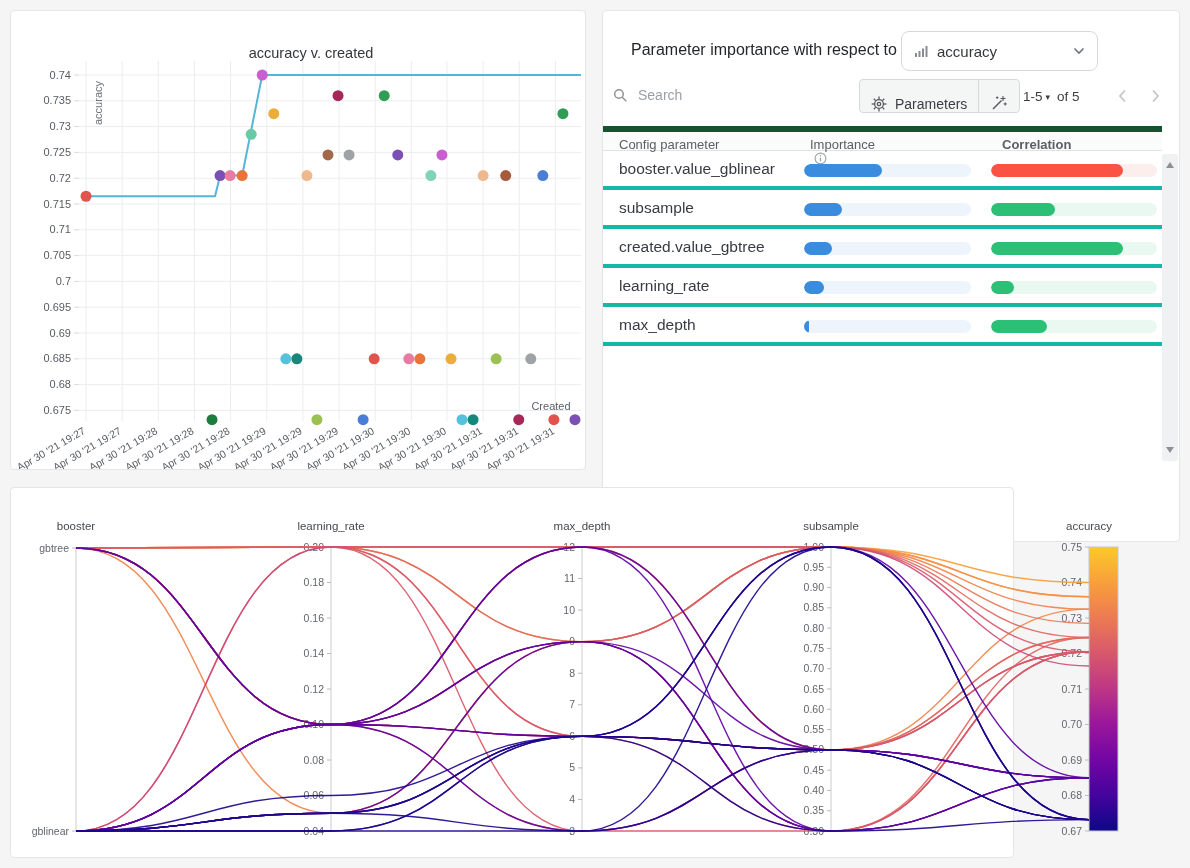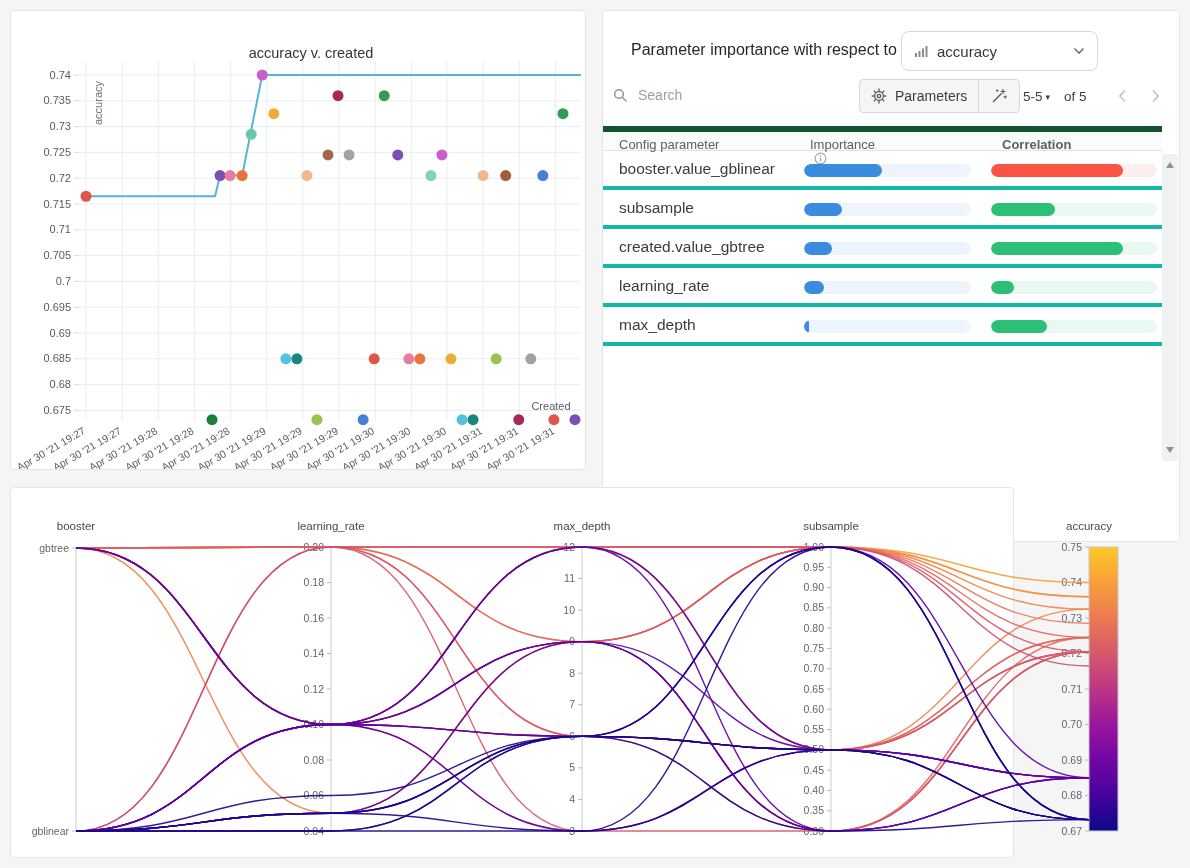--- a/index.html
+++ b/index.html
@@ -13,26 +13,26 @@
   .imp-title-row{position:absolute;left:0;top:20px;width:100%;height:40px;}
   .imp-title{position:absolute;left:28px;top:10px;font-size:16px;color:#24282c;}
   .metric-dropdown{position:absolute;left:298px;top:0px;width:197px;height:40px;border:1px solid #d5d9dc;
     border-radius:8px;display:flex;align-items:center;box-sizing:border-box;padding:0 12px;cursor:pointer;background:#fff;}
   .metric-dropdown .mlabel{font-size:15px;color:#33373c;margin-left:9px;flex:1;}
   .search-row{position:absolute;left:0;top:68px;width:100%;height:34px;}
   .search-box{position:absolute;left:10px;top:7px;display:flex;align-items:center;}
   .search-input{border:none;outline:none;font-size:14px;color:#ef4444;margin-left:8px;width:130px;background:transparent;font-family:"Liberation Sans",sans-serif;}
   .search-input::placeholder{color:#9aa0a6;}
   .seg-group{position:absolute;left:256px;top:0;height:34px;display:flex;border:1px solid #d6d9dc;border-radius:4px;background:#f4f5f5;box-sizing:border-box;}
-  .seg-btn{display:flex;align-items:center;padding:0 11px;cursor:pointer;}
+  .seg-btn{display:flex;align-items:flex-end;padding:0 11px;cursor:pointer;}
   .seg-btn + .seg-btn{border-left:1px solid #d6d9dc;}
   .seg-btn span{font-size:14px;color:#3a3e43;margin-left:8px;}
   .pagination{position:absolute;left:420px;top:0;height:34px;display:flex;align-items:center;font-size:13.5px;color:#3a3e43;}
   .pagination .caret{font-size:9px;margin:2px 3px 0 3px;color:#3a3e43;}
-  .pagination .of{margin-left:11px;}
+  .pagination .of{margin-left:4px;}
   .page-chevron{position:absolute;top:6px;width:22px;height:22px;display:flex;align-items:center;justify-content:center;cursor:pointer;}
   .table-header{position:absolute;left:0;top:115px;width:559px;height:25px;background:#fafbfb;
     border-top:6px solid #14532d;border-bottom:1px solid #e0e3e5;box-sizing:border-box;}
   .th{position:absolute;top:5px;font-size:13px;color:#5b6066;}
   #imp-rows{position:absolute;left:0;top:140px;width:559px;}
   .imp-row{position:absolute;left:0;width:559px;height:39px;border-bottom:4px solid #14b8a6;box-sizing:border-box;}
   .param-label{position:absolute;left:16px;top:9px;font-size:15.5px;color:#383c42;}
   .bar-track{position:absolute;top:13px;height:13px;border-radius:6.5px;overflow:hidden;}
   .imp-track{left:201px;width:167px;background:#edf4fc;}
   .corr-track{left:388px;width:166px;background:#e9f8f0;}
@@ -210,21 +210,21 @@
               <line x1="10.5" y1="4.5" x2="15.5" y2="4.5"></line>
             <line x1="15.2" y1="8.4" x2="15.2" y2="11.4"></line>
               <line x1="13.7" y1="9.9" x2="16.7" y2="9.9"></line>
             <line x1="7.2" y1="2.4" x2="7.2" y2="4.8"></line>
               <line x1="6" y1="3.6" x2="8.4" y2="3.6"></line>
           </g>
         </svg>
       </div>
     </div>
     <div class="pagination">
-      <span>5-5</span>
+      <span>1-5</span>
       <span class="caret">▾</span>
       <span class="of">of 5</span>
     </div>
     <div class="page-chevron" style="left:508px;">
       <svg width="9" height="14" viewBox="0 0 9 14">
           <polyline points="7,1.5 2,7 7,12.5" fill="none" stroke="#c3c7cb" stroke-width="1.8"></polyline>
         </svg>
     </div>
     <div class="page-chevron" style="left:541px;">
       <svg width="9" height="14" viewBox="0 0 9 14">

